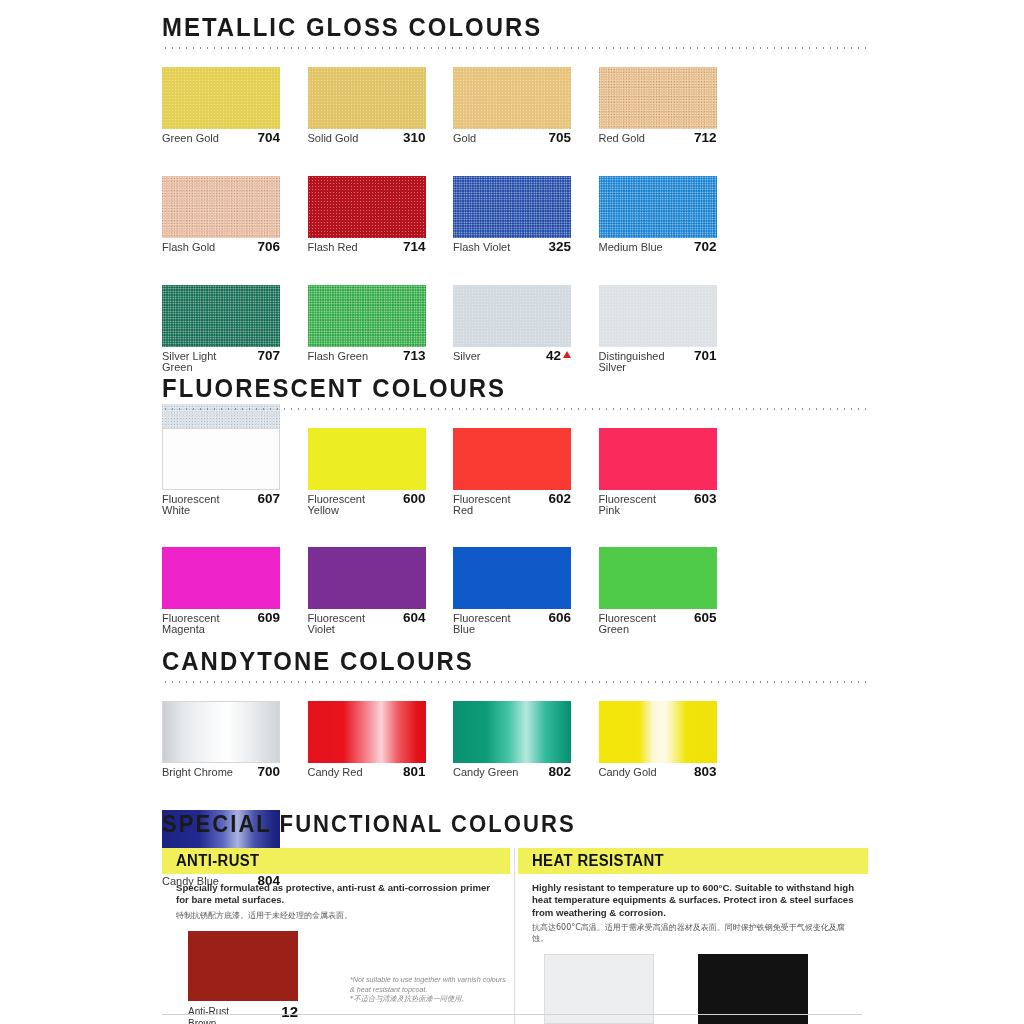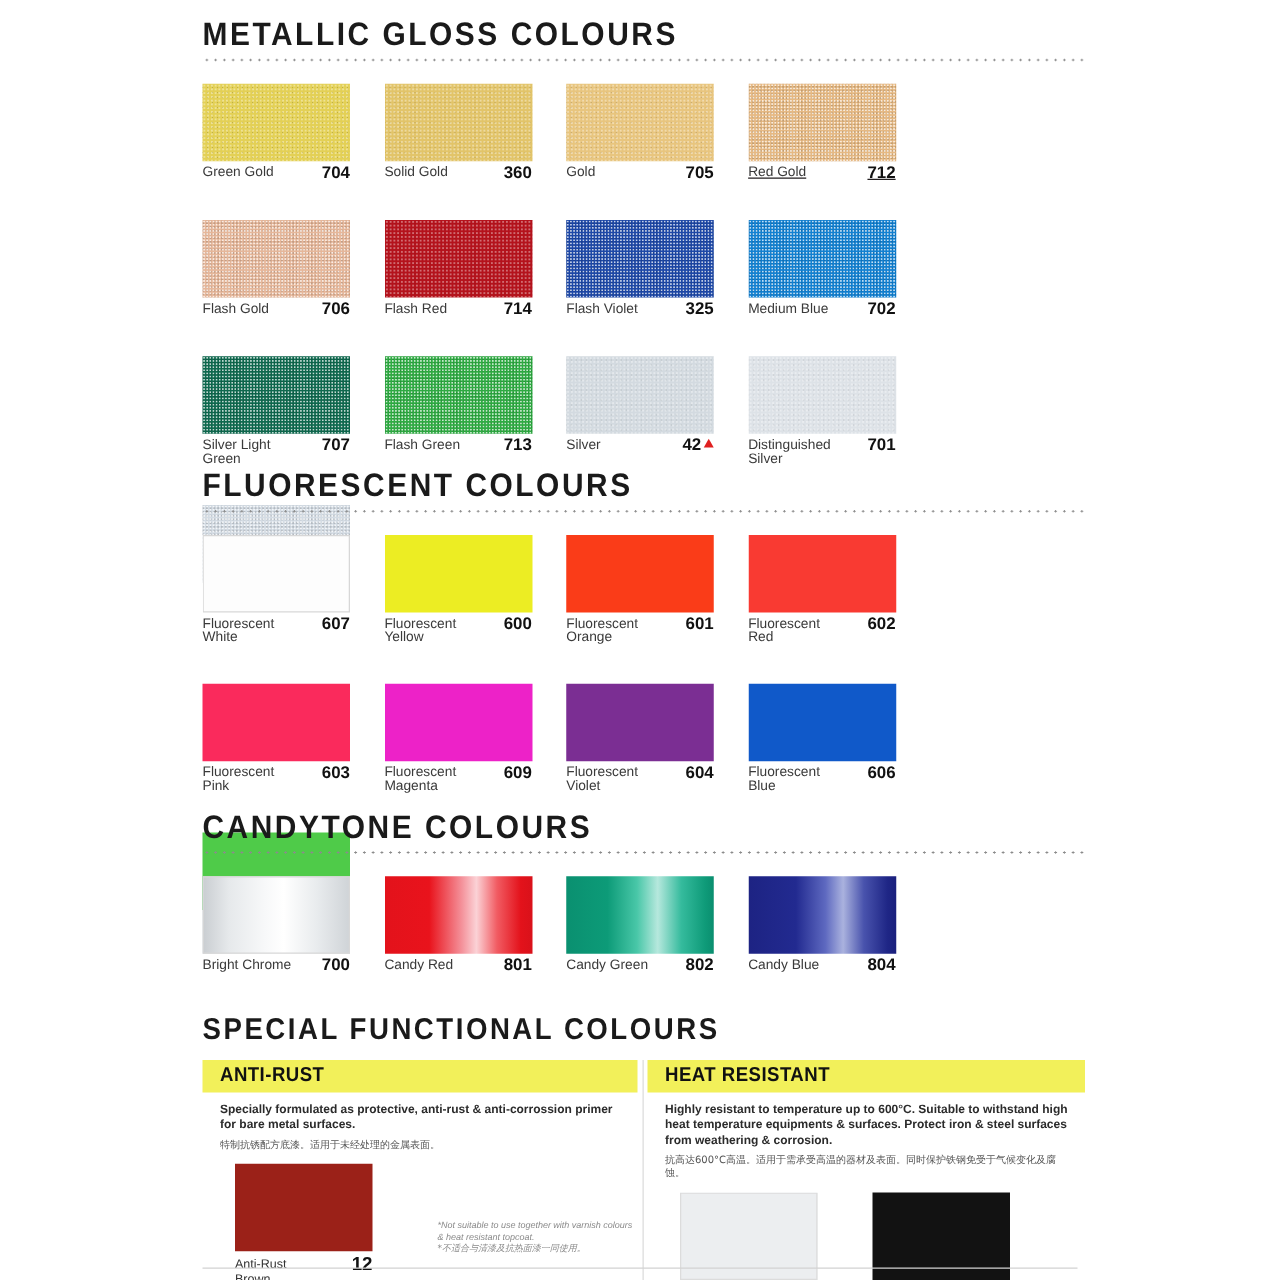--- a/index.html
+++ b/index.html
@@ -143,31 +143,31 @@
           <div class="sw grain" style="background: rgb(227, 208, 85);"></div>
           <div class="cap">
             <div class="cap-name">Green Gold</div>
             <div class="cap-num"><span>704</span></div>
           </div>
         </div>
         <div class="cell" style="margin-bottom: 32px;">
           <div class="sw grain" style="background: rgb(226, 196, 105);"></div>
           <div class="cap">
             <div class="cap-name">Solid Gold</div>
-            <div class="cap-num"><span>360</span></div>
+            <div class="cap-num"><span>310</span></div>
           </div>
         </div>
         <div class="cell" style="margin-bottom: 32px;">
           <div class="sw grain" style="background: rgb(232, 197, 126);"></div>
           <div class="cap">
             <div class="cap-name">Gold</div>
             <div class="cap-num"><span>705</span></div>
           </div>
         </div>
-        <div class="cell" style="margin-bottom: 32px; text-decoration: underline;">
+        <div class="cell" style="margin-bottom: 32px;">
           <div class="sw grain grain-hi" style="background: rgb(230, 185, 131);"></div>
           <div class="cap">
             <div class="cap-name">Red Gold</div>
             <div class="cap-num"><span>712</span></div>
           </div>
         </div>
         <div class="cell" style="margin-bottom: 32px;">
           <div class="sw grain grain-hi" style="background: rgb(230, 183, 154);"></div>
           <div class="cap">
             <div class="cap-name">Flash Gold</div>
@@ -245,27 +245,20 @@
           </div>
         </div>
         <div class="cell" style="margin-bottom: 32px;">
           <div class="sw" style="background: rgb(236, 237, 35);"></div>
           <div class="cap">
             <div class="cap-name">Fluorescent Yellow</div>
             <div class="cap-num"><span>600</span></div>
           </div>
         </div>
         <div class="cell" style="margin-bottom: 32px;">
-          <div class="sw" style="background: rgb(250, 60, 24);"></div>
-          <div class="cap">
-            <div class="cap-name">Fluorescent Orange</div>
-            <div class="cap-num"><span>601</span></div>
-          </div>
-        </div>
-        <div class="cell" style="margin-bottom: 32px;">
           <div class="sw" style="background: rgb(249, 58, 50);"></div>
           <div class="cap">
             <div class="cap-name">Fluorescent Red</div>
             <div class="cap-num"><span>602</span></div>
           </div>
         </div>
         <div class="cell" style="margin-bottom: 32px;">
           <div class="sw" style="background: rgb(250, 42, 92);"></div>
           <div class="cap">
             <div class="cap-name">Fluorescent Pink</div>
@@ -319,20 +312,27 @@
           <div class="cap">
             <div class="cap-name">Candy Red</div>
             <div class="cap-num"><span>801</span></div>
           </div>
         </div>
         <div class="cell" style="margin-bottom: 32px;">
           <div class="sw" style="background: linear-gradient(90deg, rgb(10, 144, 112) 0%, rgb(13, 155, 120) 28%, rgb(73, 199, 168) 48%, rgb(182, 232, 221) 62%, rgb(53, 187, 157) 78%, rgb(15, 155, 121) 94%, rgb(10, 142, 111) 100%);"></div>
           <div class="cap">
             <div class="cap-name">Candy Green</div>
             <div class="cap-num"><span>802</span></div>
+          </div>
+        </div>
+        <div class="cell" style="margin-bottom: 32px;">
+          <div class="sw" style="background: linear-gradient(90deg, rgb(242, 229, 10) 0%, rgb(244, 230, 12) 34%, rgb(251, 248, 218) 46%, rgb(253, 251, 233) 56%, rgb(247, 239, 114) 66%, rgb(241, 228, 10) 74%, rgb(239, 226, 9) 100%);"></div>
+          <div class="cap">
+            <div class="cap-name">Candy Gold</div>
+            <div class="cap-num"><span>803</span></div>
           </div>
         </div>
         <div class="cell" style="margin-bottom: 32px;">
           <div class="sw" style="background: linear-gradient(90deg, rgb(29, 35, 131) 0%, rgb(34, 42, 144) 32%, rgb(94, 105, 192) 52%, rgb(170, 178, 222) 64%, rgb(73, 83, 173) 78%, rgb(31, 38, 134) 94%, rgb(26, 31, 124) 100%);"></div>
           <div class="cap">
             <div class="cap-name">Candy Blue</div>
             <div class="cap-num"><span>804</span></div>
           </div>
         </div>
       </div>

